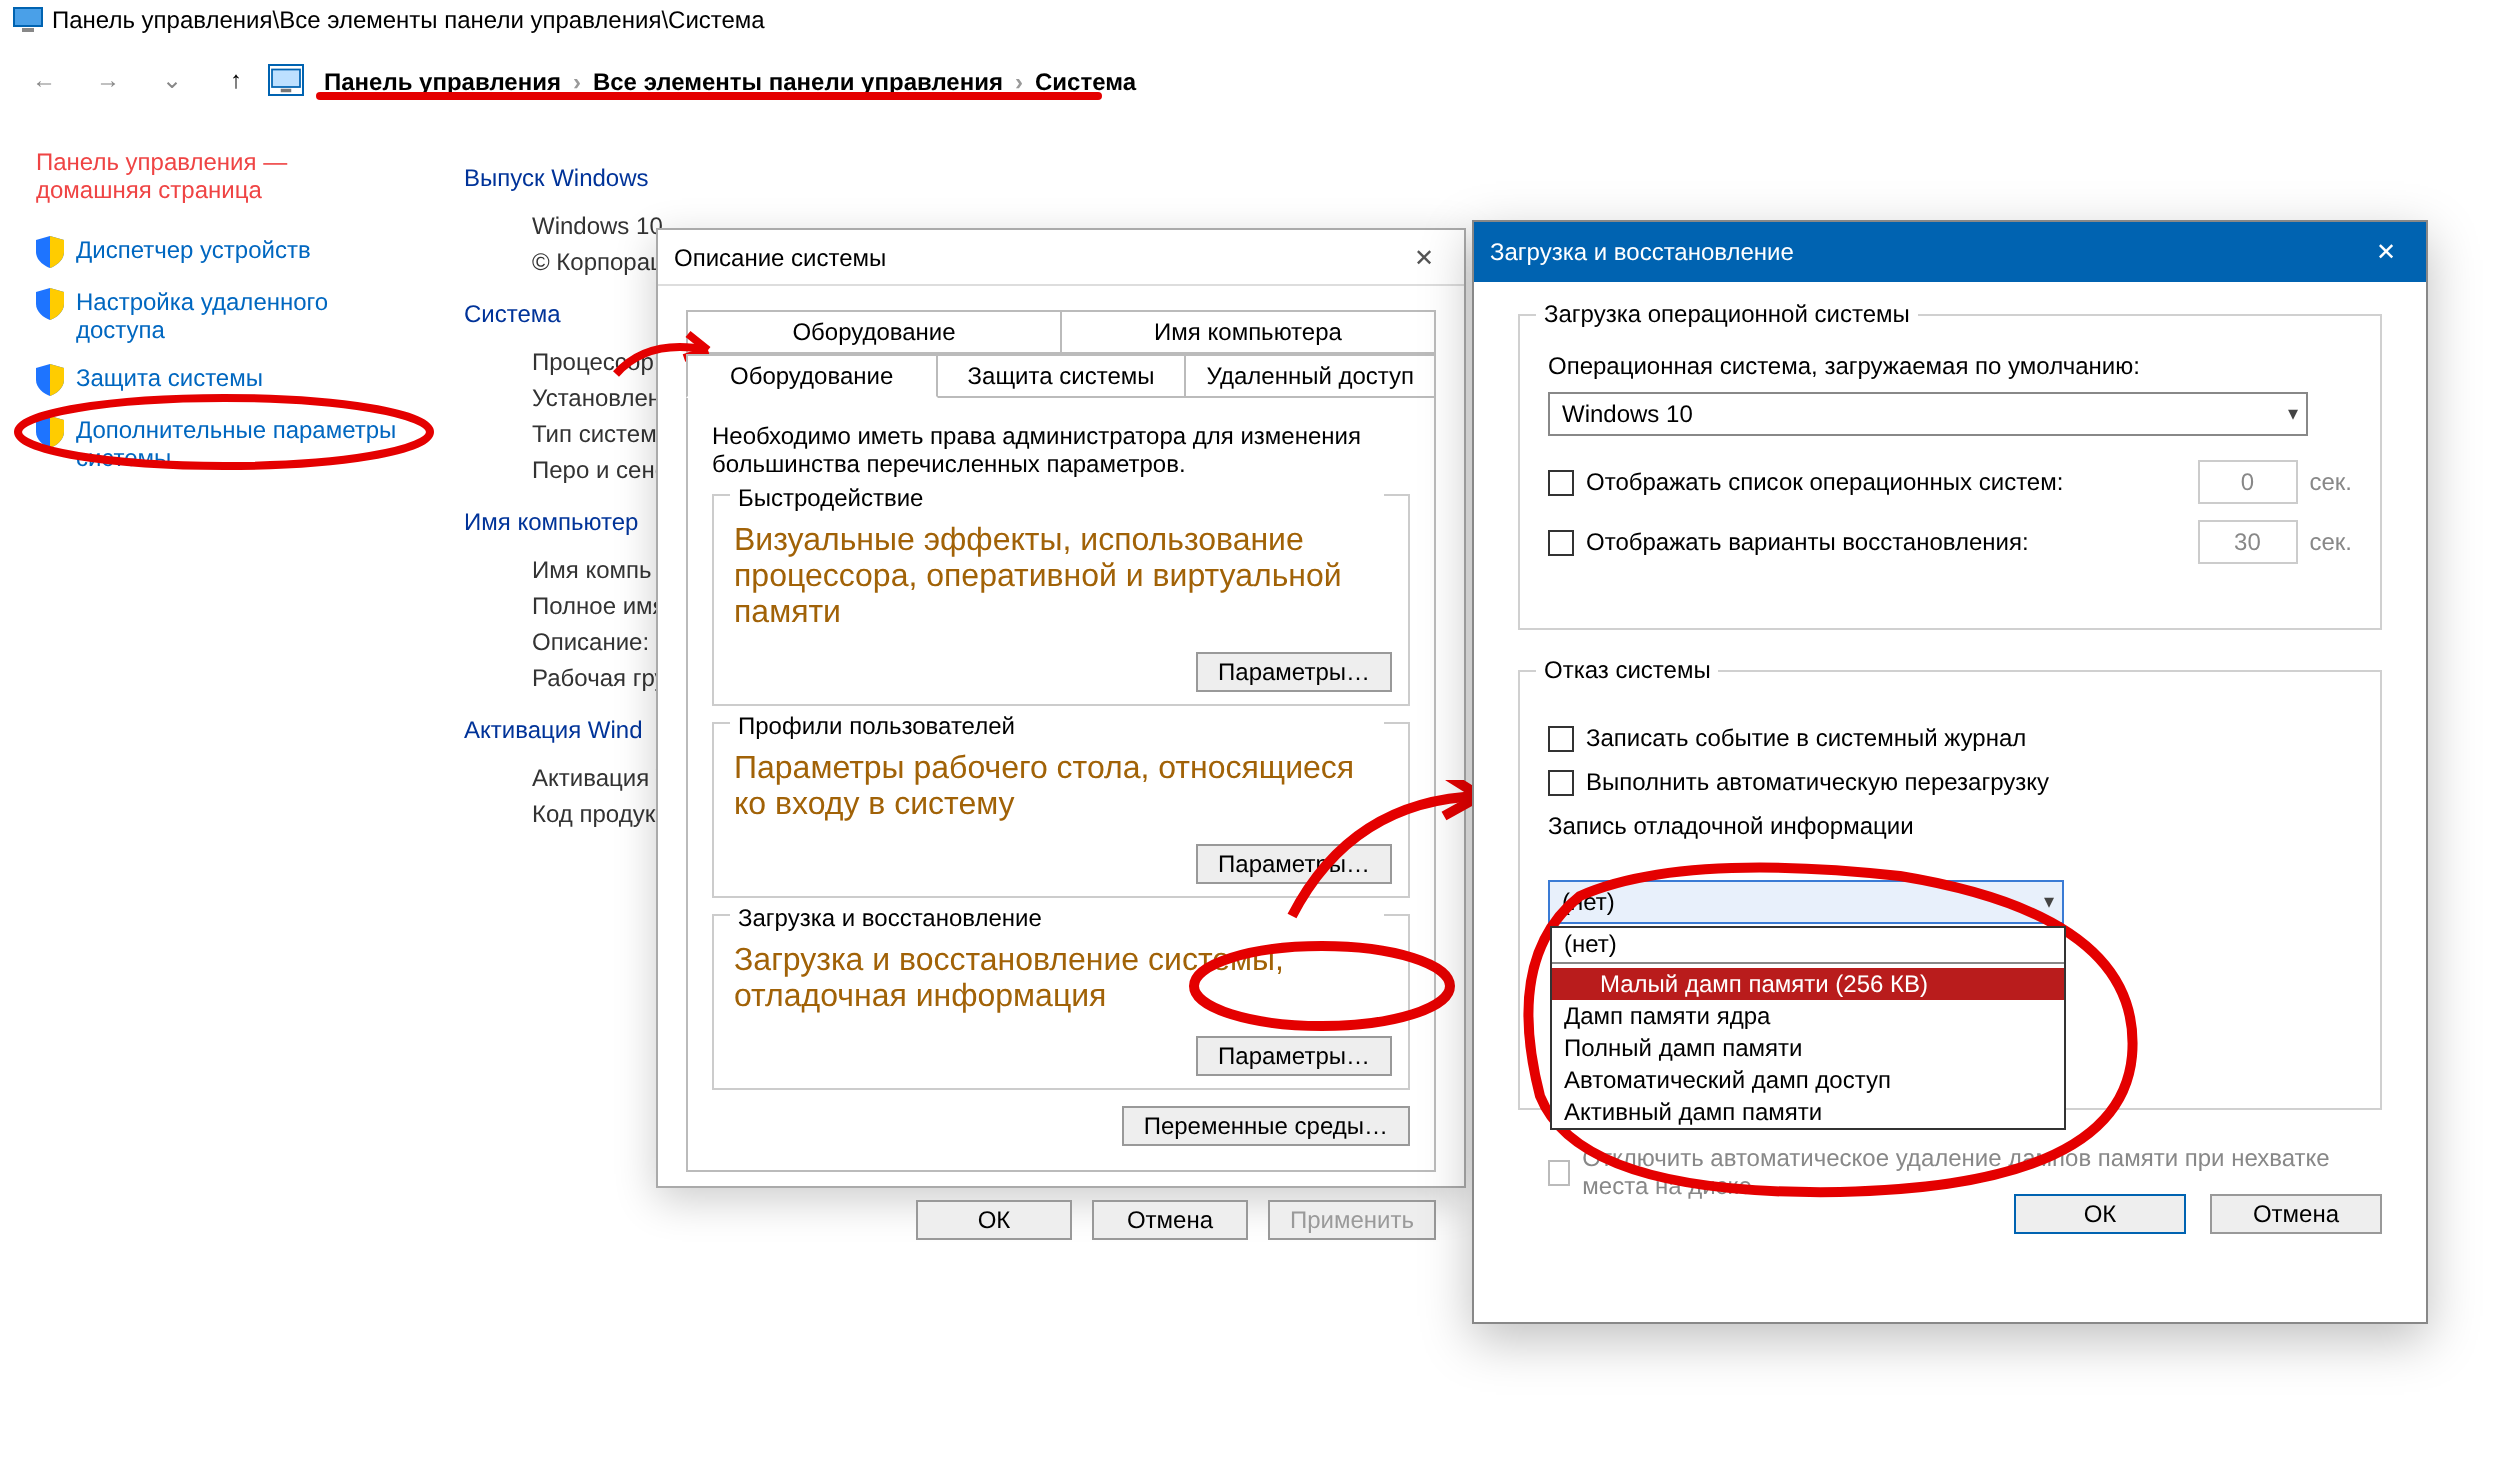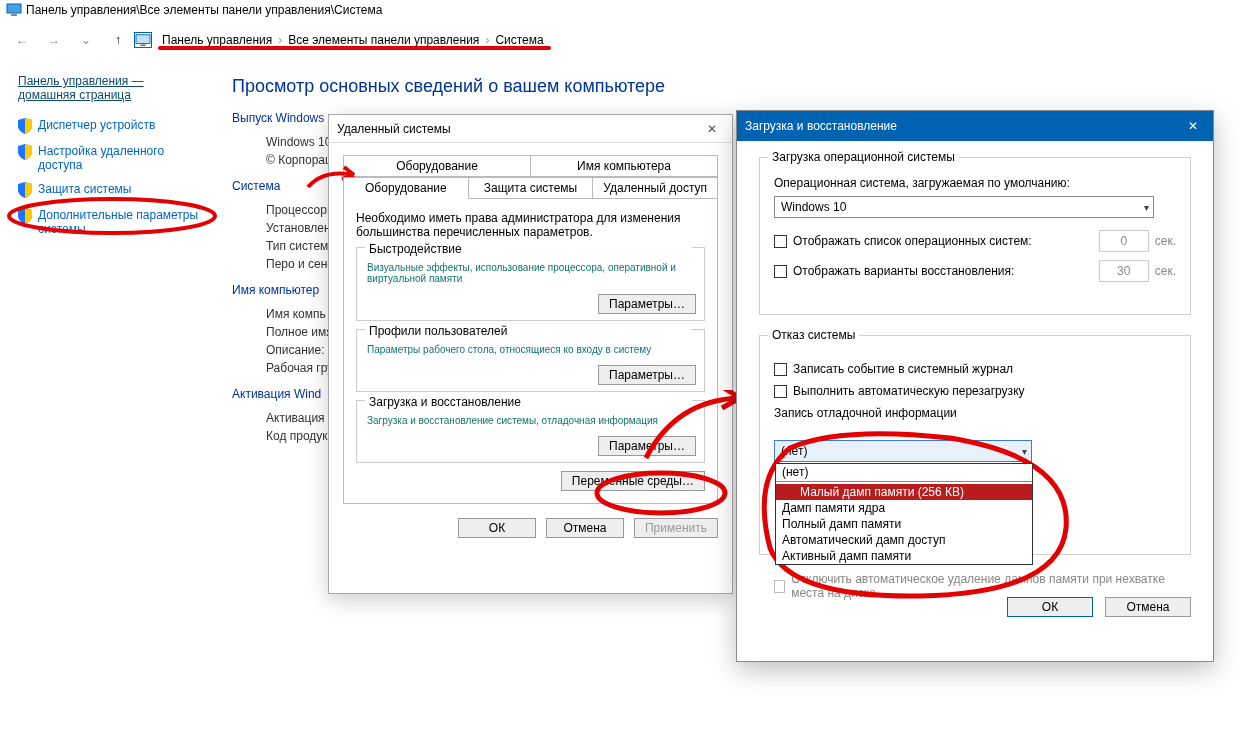--- a/index.html
+++ b/index.html
@@ -3,50 +3,50 @@
 <meta charset="utf-8">
 <style>
   * { box-sizing: border-box; font-family: "Segoe UI", Tahoma, sans-serif; }
   body { margin:0; background:#fff; font-size:12px; color:#000; }
   .window { width:1255px; height:737px; position:relative; background:#fff; overflow:hidden;}
   .titlebar { height:20px; padding:2px 6px; font-size:12px; color:#000; display:flex; align-items:center; }
   .titlebar .ti { width:16px; height:16px; margin-right:4px; }
   .navbar { height:40px; display:flex; align-items:center; padding:0 6px; }
   .nav-arrow { width:20px; height:20px; margin:0 6px; display:flex; align-items:center; justify-content:center; color:#888; }
   .nav-arrow.active { color:#000; }
-  .addrbar { display:flex; align-items:center; }
+  .addrbar { display:flex; align-items:flex-end;font-weight:bold; }
   .addrbar .icon { width:18px; height:16px; margin-right:6px; border:1px solid #0063b1; }
   .crumb { color:#000; padding:0 4px; }
   .crumb.sep { color:#9a9a9a; padding:0 2px; }
   .redline1 { position:absolute; left:158px; top:46px; width:393px; height:4px; background:#e40000; border-radius:2px;}
   .body { display:flex; height:100%; }
   .sidebar { width:222px; padding:14px 18px; }
   .sidebar a { color:#0067c0; text-decoration:none; display:block; }
-  .side-home { color:#0c4a6e; padding-bottom:6px;text-decoration:underline; }
+  .side-home { color:#ef4444; padding-bottom:6px; }
   .side-item { display:flex; align-items:flex-start; margin:10px 0; }
   .shield { width:14px; height:16px; margin-right:6px; flex:none; }
   .main { flex:1; padding:10px 0 0 10px; position:relative; }
   h1.page { color:#003399; font-weight:400; font-size:18px; margin:6px 0 14px 0; }
   .section-head { color:#003399; font-size:12px; margin:12px 0 8px 0; padding-bottom:2px;}
   .kv { margin:4px 0 4px 34px; color:#333; }
   
   .sysprop { position:absolute; left:328px; top:114px; width:405px; height:480px; background:#fff; border:1px solid #aaa; box-shadow:0 6px 20px rgba(0,0,0,.2); }
   .dlg-title { height:28px; display:flex; align-items:center; padding:0 8px; font-size:12px; border-bottom:1px solid #ddd;}
   .dlg-title .flex { flex:1; }
   .dlg-close { width:24px; height:20px; display:flex; align-items:center; justify-content:center; color:#555; }
   .tabs-row1 { display:flex; border-bottom:none; margin:12px 14px 0 14px;}
   .tabs-row2 { display:flex; margin:0 14px;}
   .tab { flex:1; border:1px solid #bbb; text-align:center; padding:3px 0; font-size:12px; background:#fff; margin-left:-1px; }
   .tab:first-child{margin-left:0;}
   .tab.active { background:#fff; border-bottom:1px solid #fff; position:relative; z-index:2;}
   .tab-body { border:1px solid #bbb; margin:0 14px 8px 14px; border-top:none; padding:8px 12px 12px 12px;}
   .hint { font-size:12px; margin:4px 0 2px 0; }
   .groupbox { border:1px solid #ccc; padding:8px 10px 36px 10px; margin:8px 0; position:relative;}
   .group-legend { position:relative; top:-14px; left:-2px; background:#fff; padding:0 4px; font-size:12px; color:#000;}
-  .group-text { margin-top:-8px; font-size:10px; color:#0f766e;}
+  .group-text { margin-top:-8px; font-size:16px; color:#a16207;}
   .btn { border:1px solid #999; background:#eee; padding:2px 10px; font-size:12px; display:inline-block; min-width:78px; text-align:center;}
   .btn.primary { border:1px solid #0063b1; }
   .btn.disabled { color:#9a9a9a; }
   .group-btn { position:absolute; right:8px; bottom:6px; }
   .dlg-buttons { display:flex; justify-content:flex-end; gap:10px; padding:6px 14px 10px 14px;}
   
   .startup { position:absolute; left:736px; top:110px; width:478px; height:552px; background:#fff; border:1px solid #888; box-shadow:0 8px 24px rgba(0,0,0,.25);}
   .startup .dlg-title { background:#0063b1; color:#fff; border:none; height:30px;}
   .startup .dlg-close { color:#fff; }
   .su-body { padding:16px 22px; }
@@ -128,21 +128,20 @@
       <div class="side-item">
         <svg class="shield" viewBox="0 0 14 16">
             <path d="M7 0 L14 2 V8 C14 12 10 15 7 16 C4 15 0 12 0 8 V2 Z" fill="#1e74ff"></path>
             <path d="M7 0 L14 2 V8 C14 12 10 15 7 16 V0 Z" fill="#ffcc00"></path>
           </svg>
         <a>Дополнительные параметры системы</a>
       </div>
     </div>
 
     <div class="main">
-      <h1 class="page">Просмотр основных сведений о вашем компьютере</h1>
       <div class="section-head">Выпуск Windows</div>
       <div class="kv">Windows 10</div>
       <div class="kv">© Корпорац</div>
       <div class="section-head">Система</div>
       <div class="kv">Процессор:</div>
       <div class="kv">Установленн (ОЗУ):</div>
       <div class="kv">Тип системы</div>
       <div class="kv">Перо и сенс</div>
       <div class="section-head">Имя компьютер</div>
       <div class="kv">Имя компь</div>
@@ -154,21 +153,21 @@
       <div class="kv">Код продукт</div>
     </div>
   </div>
 
   <svg class="ann" style="left:4px; top:196px; width:216px; height:40px;">
     <ellipse cx="108" cy="20" rx="103" ry="17" stroke="#e40000" stroke-width="4" fill="none"></ellipse>
   </svg>
 
   <div class="sysprop">
     <div class="dlg-title">
-      <span>Удаленный системы</span>
+      <span>Описание системы</span>
       <span class="flex"></span>
       <span class="dlg-close">✕</span>
     </div>
     <div class="tabs-row1">
       <span class="tab">Оборудование</span>
       <span class="tab">Имя компьютера</span>
     </div>
     <div class="tabs-row2">
       <span class="tab active">Оборудование</span>
       <span class="tab">Защита системы</span>

